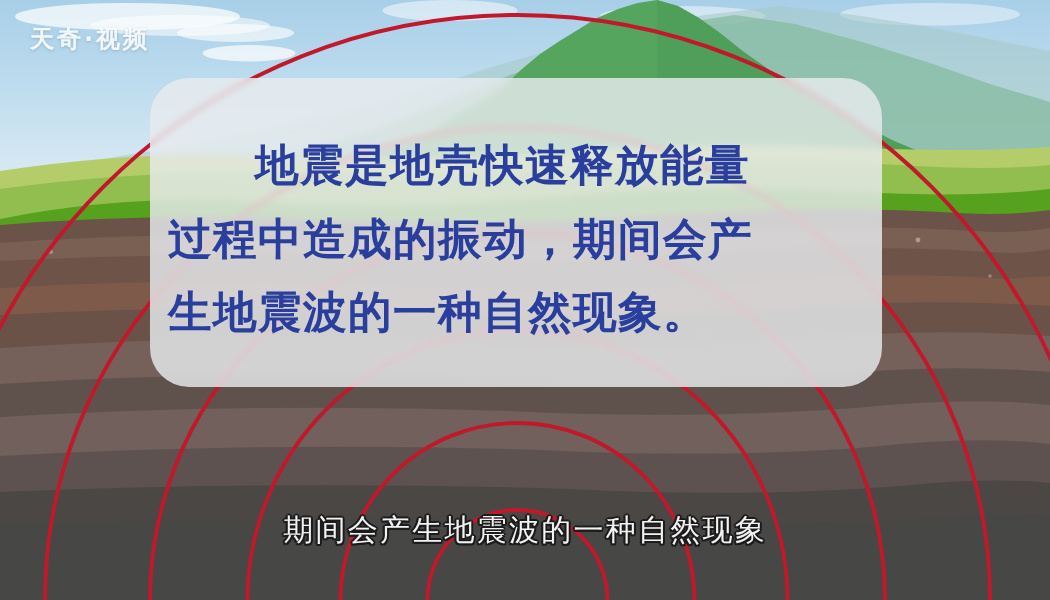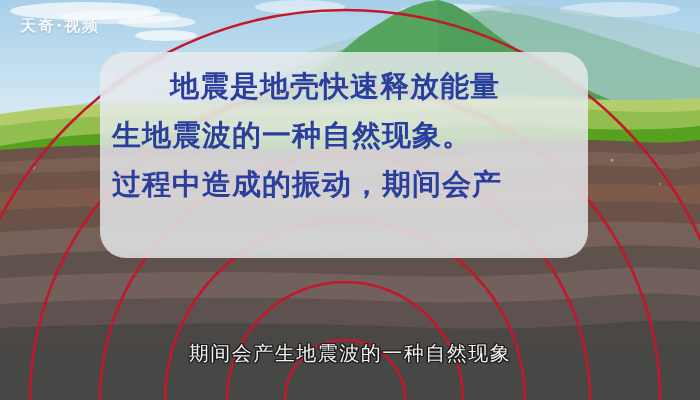--- a/index.html
+++ b/index.html
@@ -76,21 +76,21 @@
     left: 112px;
     top: 62px;
     width: 466px;
     color: #2a3f9d;
     font-size: 29px;
     font-weight: bold;
     line-height: 49px;
     letter-spacing: 1px;
     text-align: left;
   }
-  .panel-text .ln1 { padding-left: 58px; display: block; }
+  .panel-text .ln1 { padding-left: 58px; display: block; margin-top: 24px; }
   .panel-text .ln { display: block; }
 
   
   .watermark {
     position: absolute;
     left: 20px;
     top: 16px;
     color: rgba(255,255,255,0.88);
     font-size: 16px;
     letter-spacing: 2px;
@@ -195,21 +195,21 @@
       <circle cx="345" cy="400" r="180"></circle>
       <circle cx="345" cy="400" r="245"></circle>
       <circle cx="345" cy="400" r="315"></circle>
       <circle cx="345" cy="400" r="390"></circle>
     </g>
   </svg>
 
   <div class="panel"></div>
   <div class="panel-text">
     <span class="ln ln1">地震是地壳快速释放能量</span>
+    <span class="ln">过程中造成的振动，期间会产</span>
     <span class="ln">生地震波的一种自然现象。</span>
-    <span class="ln">过程中造成的振动，期间会产</span>
   </div>
 
   <div class="watermark">天奇·视频</div>
 
   <div class="subtitle">期间会产生地震波的一种自然现象</div>
 
 </div>
 
 </body></html>

